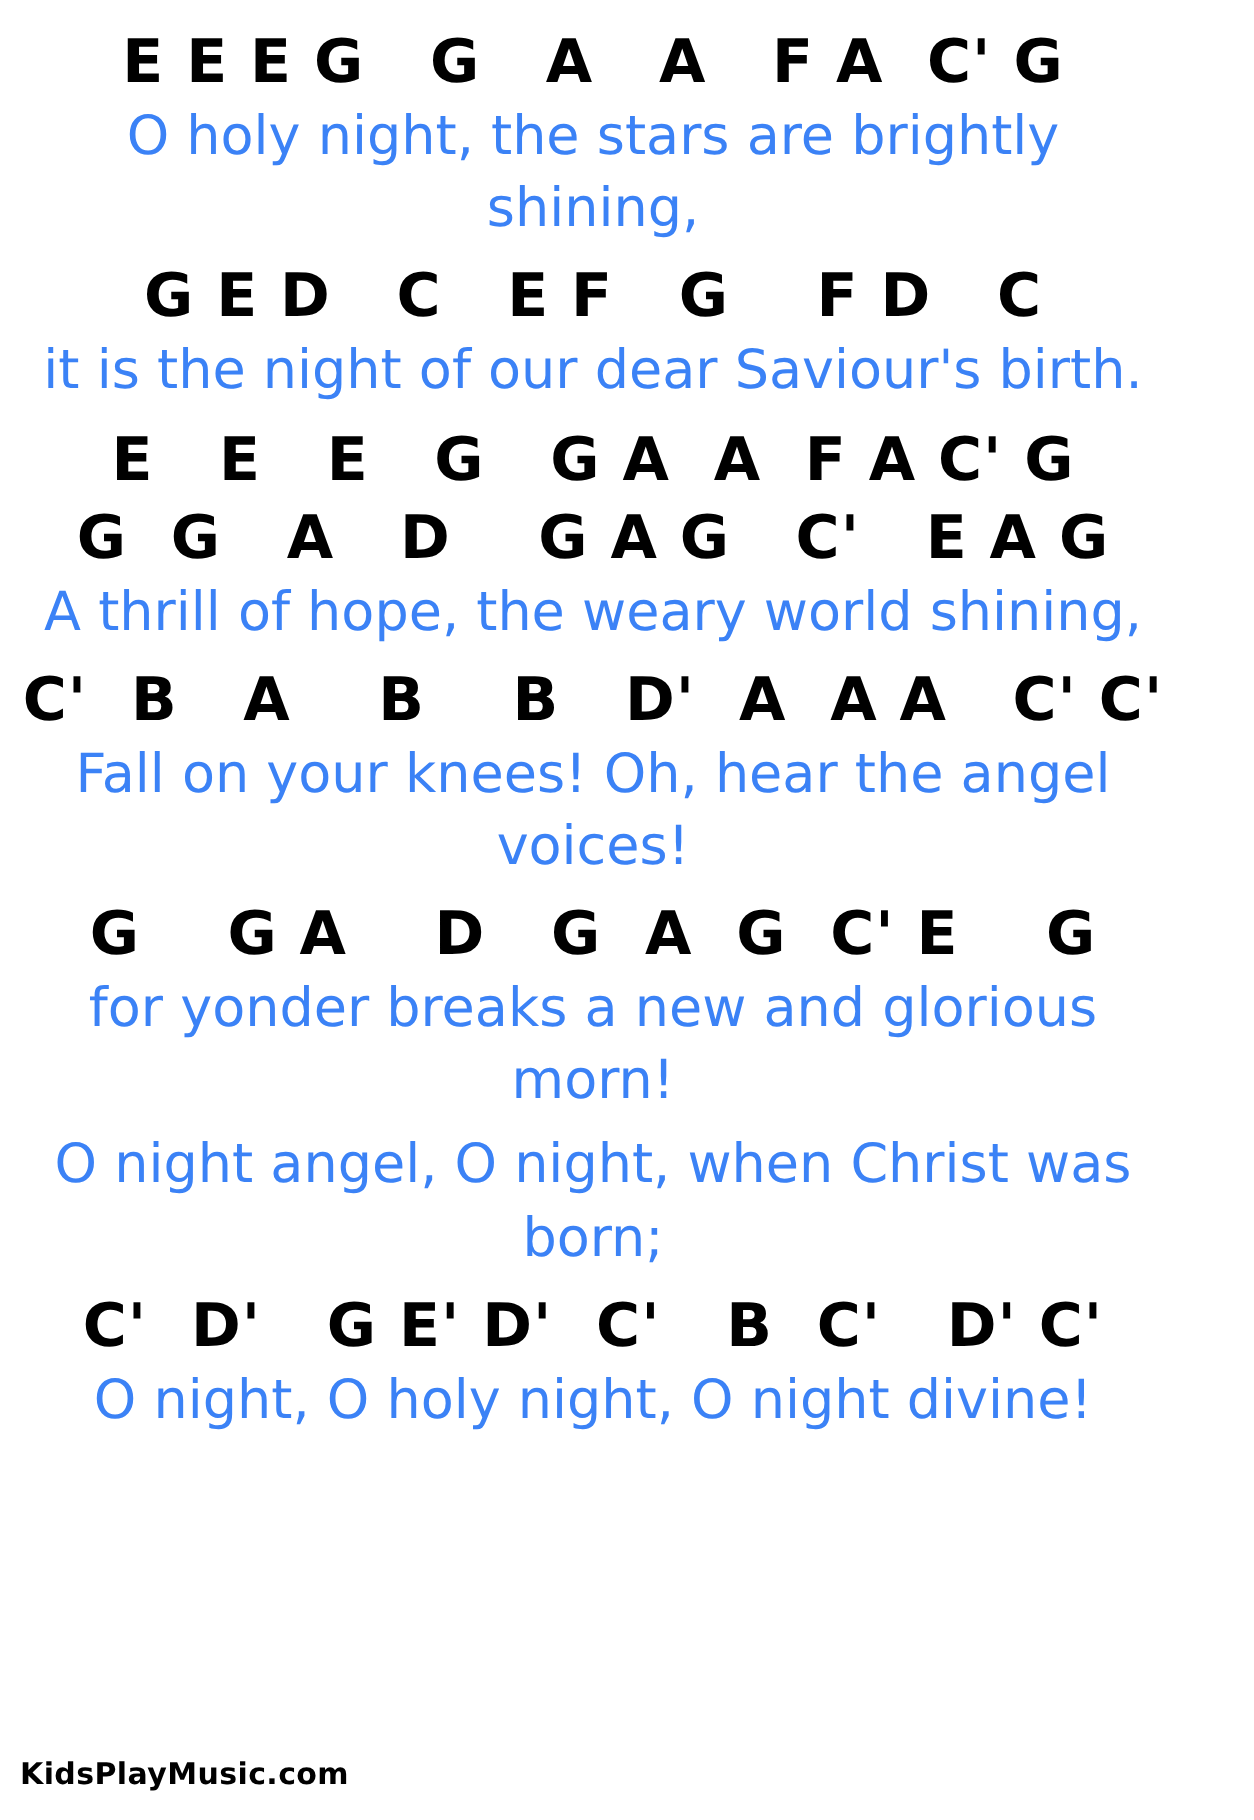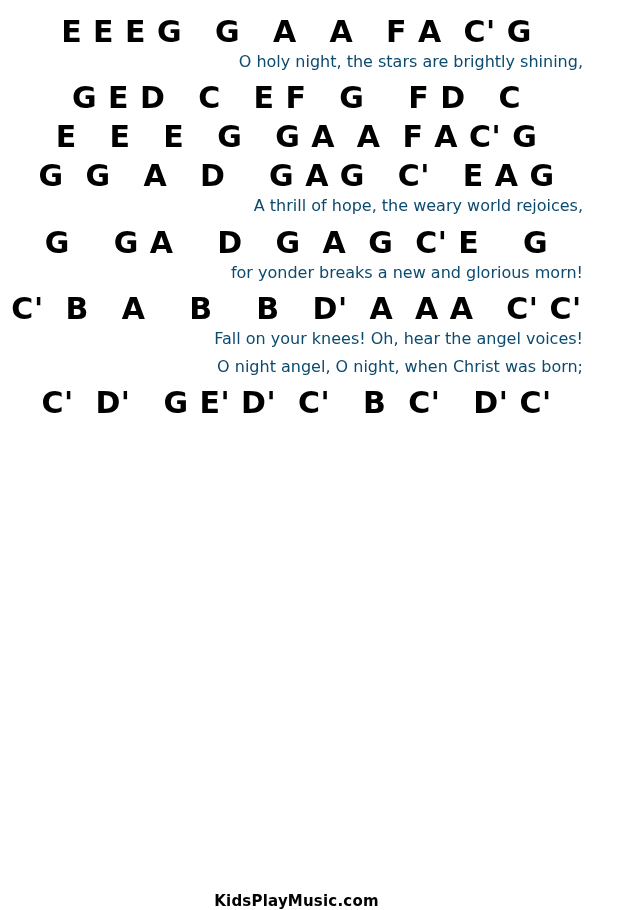--- a/index.html
+++ b/index.html
@@ -33,29 +33,29 @@
     font-size: 30px;
     line-height: 1.30;
     letter-spacing: 0.5px;
     white-space: pre;
     text-align: center;
     color: #000000;
   }
   .lyric {
     font-family: "DejaVu Sans", sans-serif;
     font-weight: 400;
-    font-size: 16px;
+    font-size: 27px;
     line-height: 1.34;
-    text-align: right;
-    color: #0c4a6e;
+    text-align: center;
+    color: #3b82f6;
     margin-bottom: 6px;
   }
   .footer {
     margin-top: auto;
-    text-align: center;
+    padding-bottom: 14px;
   }
   .brand {
     font-family: "DejaVu Sans", sans-serif;
     font-weight: 700;
     font-size: 15px;
     letter-spacing: 0.2px;
     color: #000000;
   }
 </style>
 </head>
@@ -63,49 +63,51 @@
 
 <div class="sheet">
 
   <div class="stanza">
     <div class="notes">E E E G   G   A   A   F A  C' G</div>
     <div class="lyric">O holy night, the stars are brightly shining,</div>
   </div>
 
   <div class="stanza">
     <div class="notes">G E D   C   E F   G    F D   C</div>
+    <div class="lyric">it is the night of our dear Saviour's birth.</div>
   </div>
 
   <div class="stanza">
     <div class="notes">E   E   E   G   G A  A  F A C' G</div>
   </div>
 
   <div class="stanza">
   </div>
 
   <div class="stanza">
     <div class="notes">G  G   A   D    G A G   C'   E A G</div>
-    <div class="lyric">A thrill of hope, the weary world rejoices,</div>
+    <div class="lyric">A thrill of hope, the weary world shining,</div>
+  </div>
+
+  <div class="stanza">
+    <div class="notes">C'  B   A    B    B   D'  A  A A   C' C'</div>
+    <div class="lyric">Fall on your knees! Oh, hear the angel voices!</div>
   </div>
 
   <div class="stanza">
     <div class="notes">G    G A    D   G  A  G  C' E    G</div>
     <div class="lyric">for yonder breaks a new and glorious morn!</div>
   </div>
 
   <div class="stanza">
-    <div class="notes">C'  B   A    B    B   D'  A  A A   C' C'</div>
-    <div class="lyric">Fall on your knees! Oh, hear the angel voices!</div>
-  </div>
-
-  <div class="stanza">
     <div class="lyric">O night angel, O night, when Christ was born;</div>
   </div>
 
   <div class="stanza">
     <div class="notes">C'  D'   G E' D'  C'   B  C'   D' C'</div>
+    <div class="lyric">O night, O holy night, O night divine!</div>
   </div>
 
   <div class="footer">
     <span class="brand">KidsPlayMusic.com</span>
   </div>
 
 </div>
 
 </body></html>

